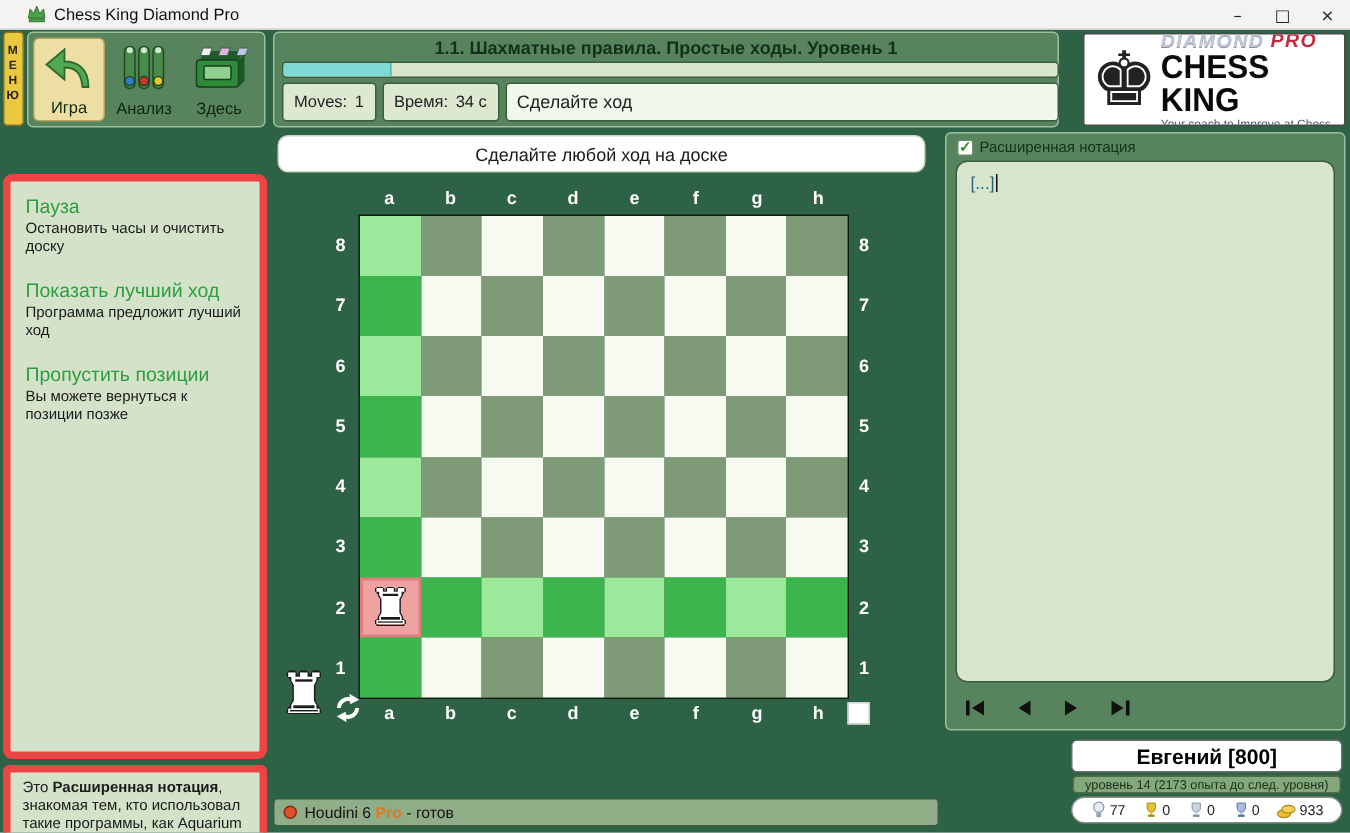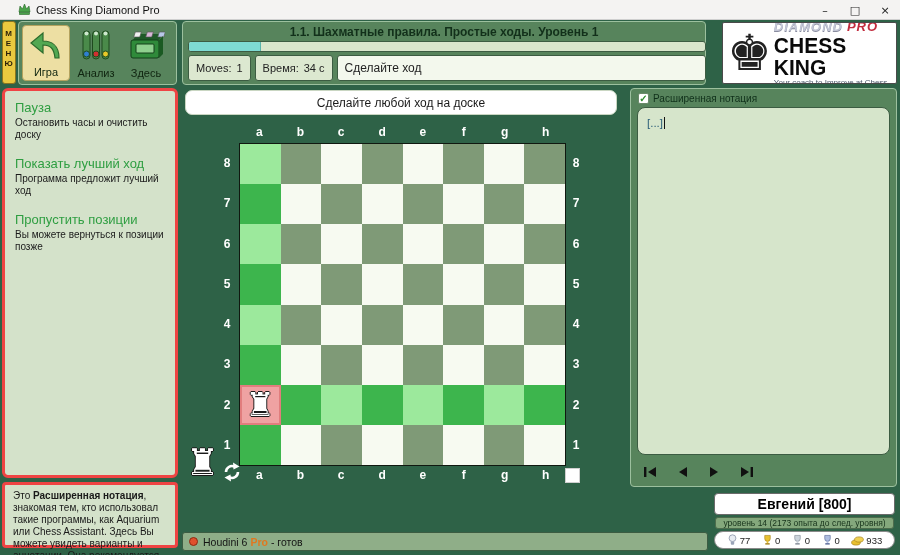--- a/index.html
+++ b/index.html
@@ -11,21 +11,21 @@
   .titlebar { position:absolute; left:0; top:0; width:900px; height:20px; background:#f4f3f2;
               border-bottom:1px solid #cfcfcf; display:flex; align-items:center;padding-left:12px; }
   .titlebar .app-icon { margin:0 5px 0 6px; display:flex; }
   .titlebar .title { font-size:11px; color:#111; }
   .win-controls { position:absolute; right:0; top:0; height:20px; display:flex; }
   .win-btn { width:30px; height:20px; display:flex; align-items:center; justify-content:center;
              font-size:11px; color:#222; font-family:"DejaVu Sans", sans-serif; }
 
   
   .groupbox { position:absolute; background:#57845c; border:1px solid #9cc09e; border-radius:4px; }
-  .lightpanel { position:absolute; background:#d4e2ca; border:3px solid #ef4444; border-radius:6px; }
+  .lightpanel { position:absolute; background:#d4e2ca; border:5px solid #ef4444; border-radius:6px;margin-top:28px; }
 
   
   .menustrip { position:absolute; left:2px; top:21px; width:14px; height:63px; background:#e9c93f;
                border:1px solid #8a7420; border-radius:3px; font-size:8px; font-weight:bold;
                color:#2a1f08; text-align:center; line-height:10px; word-break:break-all;
                padding-top:7px; letter-spacing:1px; }
 
   
   .toolbar { left:18px; top:21px; width:159px; height:64px; display:flex; align-items:stretch; padding:3px 2px; }
   .toolbtn { width:48px; margin:0 1px; display:flex; flex-direction:column; align-items:center;
@@ -87,21 +87,21 @@
   .sq .pc { font-family:"DejaVu Sans", sans-serif; font-size:33px; color:#fff; line-height:1;
             text-shadow:-1px 0 #1a1a1a, 1px 0 #1a1a1a, 0 -1px #1a1a1a, 0 1px #1a1a1a; }
   .tray-piece { position:absolute; left:186px; top:444px; font-family:"DejaVu Sans", sans-serif;
                 font-size:37px; color:#fff; line-height:1;
                 text-shadow:-1px 0 #1a1a1a, 1px 0 #1a1a1a, 0 -1px #1a1a1a, 0 1px #1a1a1a; }
   .flip { position:absolute; left:222px; top:462px; }
   .side-indicator { position:absolute; left:565px; top:468px; width:15px; height:15px; background:#fff;
                     border:1px solid #d0d0d0; }
 
   
-  .statusbar { position:absolute; left:182px; top:532px; width:526px; height:19px; background:#8fae88;
+  .statusbar { position:absolute; left:182px; top:532px; width:444px; height:19px; background:#8fae88;
                border:1px solid #3c5c42; border-radius:3px; display:flex; align-items:center;
                padding:0 6px; font-size:10.5px; color:#141414; }
   .eng-dot { width:9px; height:9px; border-radius:50%; background:#e0502c; border:1px solid #8a2a12;
              margin-right:5px; }
   .eng-pro { color:#e07820; font-weight:bold; margin:0 3px; }
 
   
   .rightpanel { left:630px; top:88px; width:267px; height:399px; }
   .chkrow { position:absolute; left:7px; top:4px; display:flex; align-items:center; }
   .chk { width:11px; height:11px; background:#fff; border:1px solid #6a8a6a; border-radius:2px;

